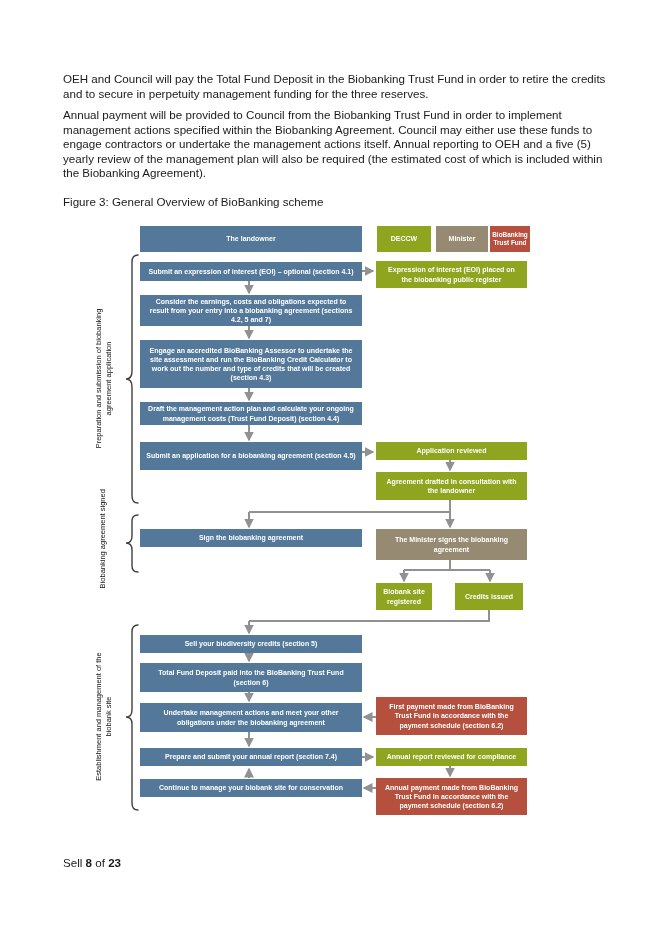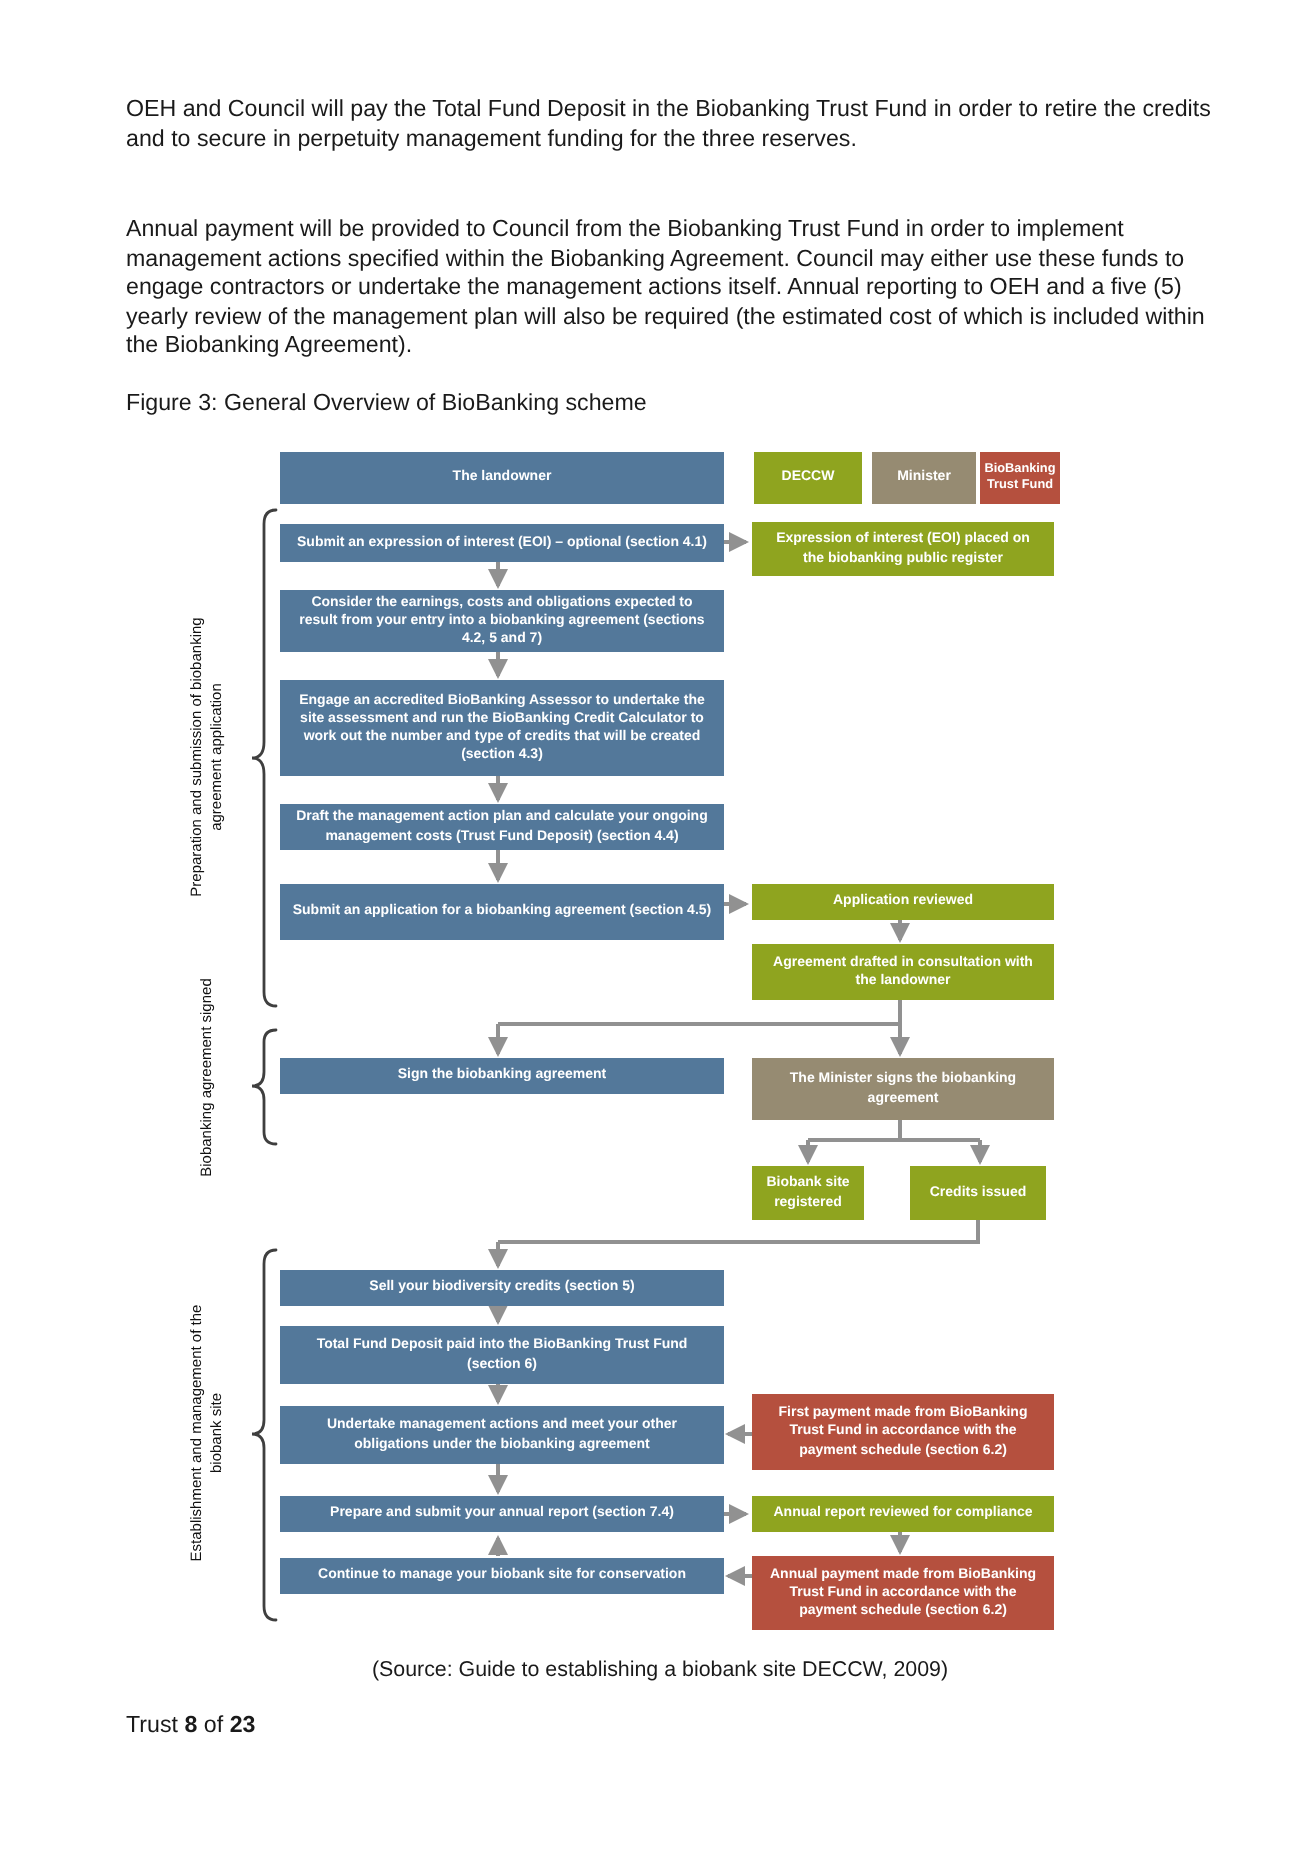--- a/index.html
+++ b/index.html
@@ -21,21 +21,21 @@
   .vlabel{position:absolute;transform:rotate(-90deg);font-size:7.5px;line-height:9.5px;
           text-align:center;color:#111;font-weight:normal;}
   .source{position:absolute;left:120px;top:829px;width:420px;text-align:center;font-size:10.7px;}
   .footer{position:absolute;left:63px;top:856px;font-size:11.6px;}
 </style>
 </head>
 <body>
 
 <div id="page">
 
-  <p class="para" style="top:48px">OEH and Council will pay the Total Fund Deposit in the Biobanking Trust Fund in order to retire the credits and to secure in perpetuity management funding for the three reserves.</p>
+  <p class="para" style="top:72px">OEH and Council will pay the Total Fund Deposit in the Biobanking Trust Fund in order to retire the credits and to secure in perpetuity management funding for the three reserves.</p>
   <p class="para" style="top:108px">Annual payment will be provided to Council from the Biobanking Trust Fund in order to implement management actions specified within the Biobanking Agreement. Council may either use these funds to engage contractors or undertake the management actions itself. Annual reporting to OEH and a five (5) yearly review of the management plan will also be required (the estimated cost of which is included within the Biobanking Agreement).</p>
   <p class="fig-title" style="top:195px">Figure 3: General Overview of BioBanking scheme</p>
 
   <svg id="connectors" width="656" height="928" viewBox="0 0 656 928">
     <defs>
       <marker id="ah" viewBox="0 0 10 10" refX="8.5" refY="5" markerWidth="5" markerHeight="5" orient="auto-start-reverse">
         <path d="M0,0 L10,5 L0,10 z" fill="#919191"></path>
       </marker>
     </defs>
 
@@ -98,22 +98,21 @@
 
   <div class="node blue nowrap" style="left:140px;top:635px;width:222px;height:18px">Sell your biodiversity credits (section 5)</div>
   <div class="node blue" style="left:140px;top:663px;width:222px;height:29px">Total Fund Deposit paid into the BioBanking Trust Fund (section 6)</div>
   <div class="node blue" style="left:140px;top:703px;width:222px;height:29px">Undertake management actions and meet your other obligations under the biobanking agreement</div>
   <div class="node red" style="left:376px;top:697px;width:151px;height:38px">First payment made from BioBanking Trust Fund in accordance with the payment schedule (section 6.2)</div>
   <div class="node blue nowrap" style="left:140px;top:748px;width:222px;height:18px">Prepare and submit your annual report (section 7.4)</div>
   <div class="node green" style="left:376px;top:748px;width:151px;height:18px">Annual report reviewed for compliance</div>
   <div class="node blue nowrap" style="left:140px;top:779px;width:222px;height:18px">Continue to manage your biobank site for conservation</div>
   <div class="node red" style="left:376px;top:778px;width:151px;height:37px">Annual payment made from BioBanking Trust Fund in accordance with the payment schedule (section 6.2)</div>
 
-  <div class="source">(Source: Guide to establishing a biobank site DECCW, 2009)</div>
 
   <div class="footer">
-    <span>Trust</span>
+    <span>Sell</span>
     <b>8</b>
     <span>of</span>
     <b>23</b>
   </div>
 
 </div>
 
 </body></html>

